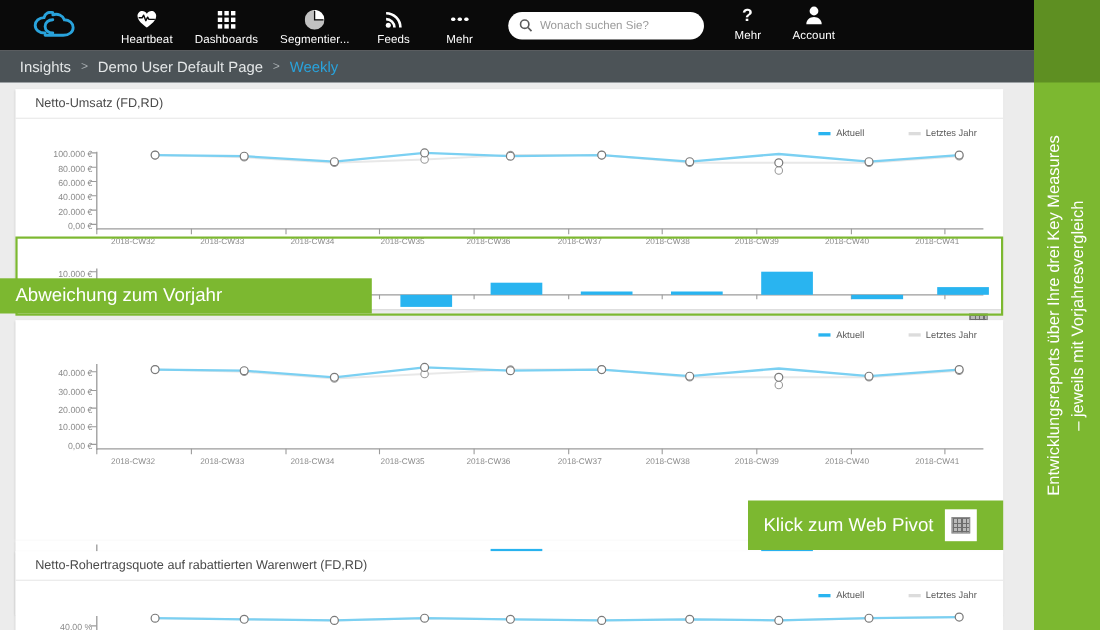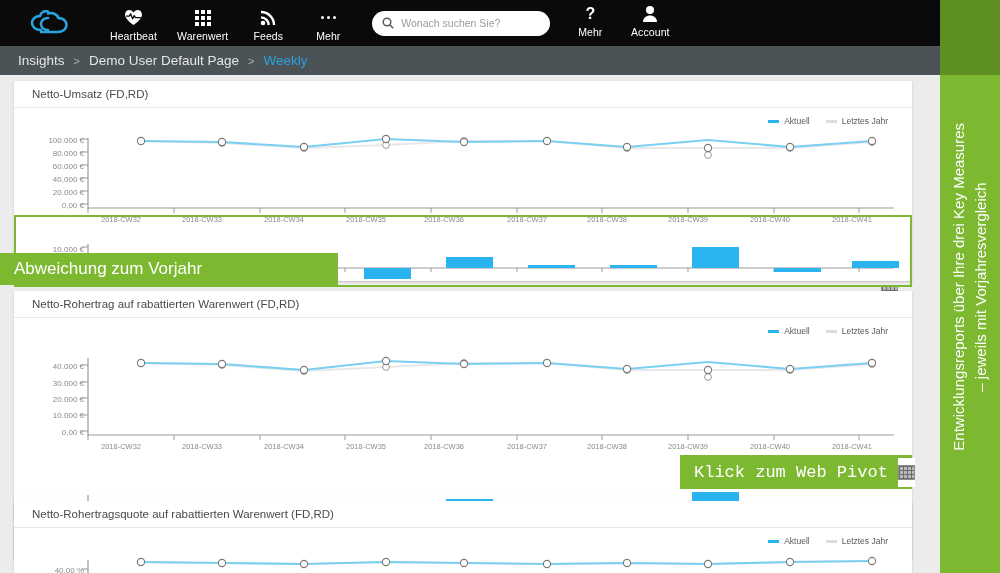--- a/index.html
+++ b/index.html
@@ -86,21 +86,21 @@
   .pivot-btn {
     position: absolute; width: 17px; height: 15px; cursor: pointer;
     background:
       repeating-linear-gradient(to right,  #6d6d6d 0 1px, transparent 1px 4px),
       repeating-linear-gradient(to bottom, #6d6d6d 0 1px, transparent 1px 4px),
       #b9b9b9;
     border: 1px solid #8d8d8d;
   }
 
   
-  .legend { position: absolute; display: flex; gap: 16px; font-size: 8.5px; color: #5a5a5a; }
+  .legend { position: absolute; display: flex; gap: 40px; font-size: 8.5px; color: #5a5a5a; }
   .legend .it { display: flex; align-items: center; gap: 5px; }
   .legend .sw { width: 11px; height: 3px; display: block; }
 
   
   .callout {
     position: absolute; background: #7cb830; color: #fff; display: flex; align-items: center;
     font-size: 17px; font-weight: 300; padding: 0 14px; white-space: nowrap;
   }
   .callout.with-btn { padding-right: 8px; gap: 10px; }
   .callout .wbtn {
@@ -141,21 +141,31 @@
               <i></i>
               <i></i>
               <i></i>
               <i></i>
               <i></i>
               <i></i>
               <i></i>
               <i></i>
             </span>
         </span>
-        <span class="lbl">Warenwert</span>
+        <span class="lbl">Dashboards</span>
+      </div>
+      <div class="nav-item">
+        <span class="ico">
+          <svg width="18" height="18" viewBox="0 0 18 18">
+              <path d="M9 9 V0 A9 9 0 0 1 18 9 Z" fill="#fff"></path>
+              <path d="M9 9 L18 9 A9 9 0 1 1 9 0 Z" fill="#fff" opacity=".75"></path>
+              <path d="M9 1 L9 9 L17 9" stroke="#0a0a0a" stroke-width="1.2" fill="none"></path>
+            </svg>
+        </span>
+        <span class="lbl">Segmentier...</span>
       </div>
       <div class="nav-item">
         <span class="ico">
           <svg width="16" height="17" viewBox="0 0 16 17">
               <circle cx="3" cy="14" r="2.3" fill="#fff"></circle>
               <path d="M1 8.4a7.6 7.6 0 0 1 7.6 7.6" stroke="#fff" stroke-width="2.4" fill="none"></path>
               <path d="M1 3a13 13 0 0 1 13 13" stroke="#fff" stroke-width="2.4" fill="none"></path>
             </svg>
         </span>
         <span class="lbl">Feeds</span>
@@ -311,21 +321,20 @@
       </div>
     </div>
 
     <div class="hl-box" style="left:14px; top:139px; width:898px; height:72px;"></div>
 
     <div class="callout" style="left:0; top:177px; width:338px; height:32px;">
       <span>Abweichung zum Vorjahr</span>
     </div>
 
     <div class="panel" style="top:215px; height:200px;">
-      <div class="panel-title">Netto-Rohertrag auf rabattierten Warenwert (FD,RD)</div>
 
       <div class="chartarea" style="height:172px;">
         <div class="legend" style="right:24px; top:8px;">
           <span class="it">
             <i class="sw" style="background:#29b4f0"></i>
             <span>Aktuell</span>
           </span>
           <span class="it">
             <i class="sw" style="background:#dcdcdc"></i>
             <span>Letztes Jahr</span>
@@ -405,21 +414,21 @@
             <rect x="514" y="16" width="47" height="5"></rect>
             <rect x="596" y="17" width="47" height="4"></rect>
             <rect x="678" y="1" width="47" height="20"></rect>
             <rect x="760" y="21" width="47" height="4"></rect>
             <rect x="838" y="13" width="47" height="8"></rect>
           </g>
         </svg>
       </div>
     </div>
 
-    <div class="callout with-btn" style="left:680px; top:379px; width:232px; height:34px;font-family:Liberation Mono, monospace;">
+    <div class="callout with-btn" style="left:680px; top:379px; width:232px; height:45px;">
       <span>Klick zum Web Pivot</span>
       <span class="wbtn">
         <span class="pivot-btn" style="position:relative;"></span>
       </span>
     </div>
 
     <div class="panel" style="top:425px; height:110px;">
       <div class="panel-title">Netto-Rohertragsquote auf rabattierten Warenwert (FD,RD)</div>
       <div class="chartarea" style="height:83px;">
         <div class="legend" style="right:24px; top:8px;">

